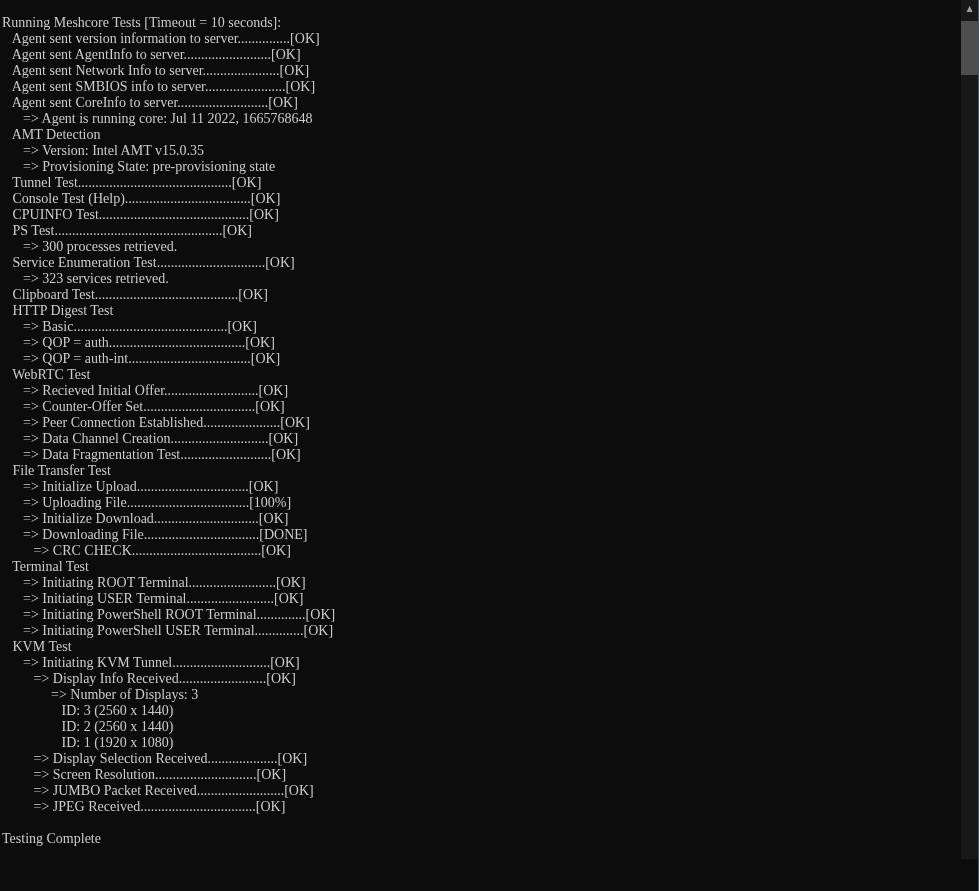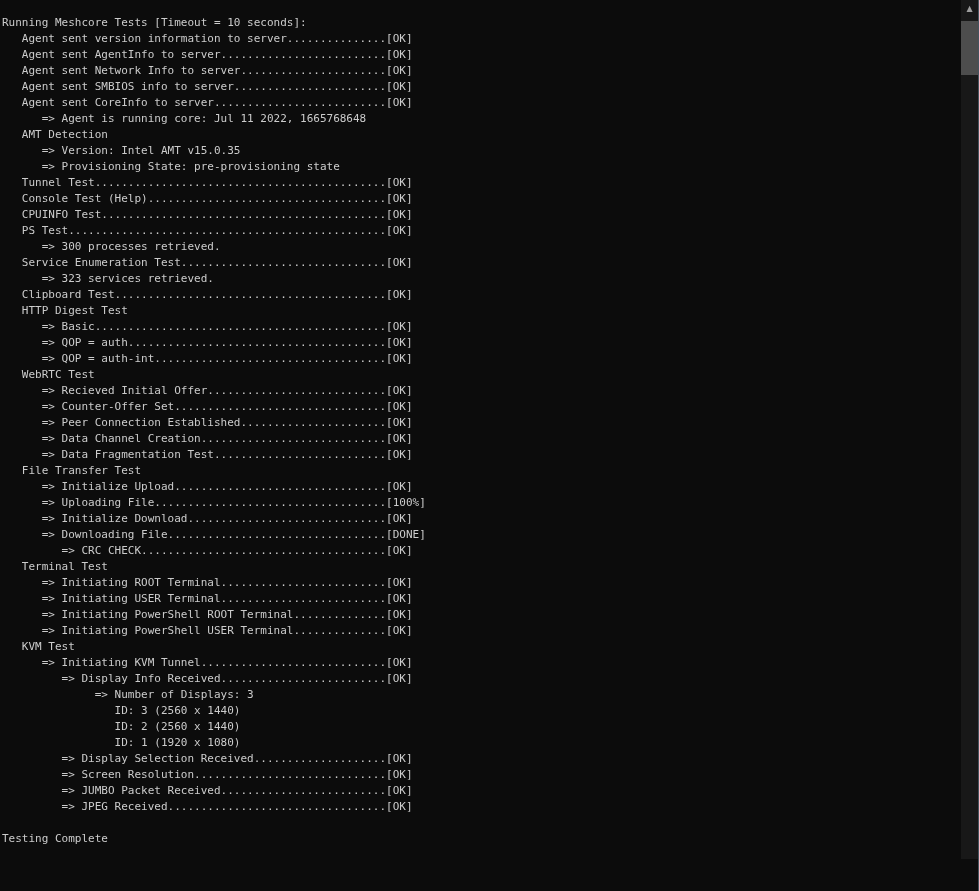--- a/index.html
+++ b/index.html
@@ -70,24 +70,25 @@
     background: #ffffff;
   }
   .glyph-x::before { transform: rotate(45deg); }
   .glyph-x::after { transform: rotate(-45deg); }
   
   .body { position: relative; height: 859px; }
   .console {
     position: absolute;
     left: 2px; top: 15px; right: 18px; bottom: 0;
     color: #cccccc;
-    font-size: 11px;
+    font-size: 14px;
     line-height: 16px;
     white-space: pre;
     overflow: hidden;
+    font-family: Liberation Serif, serif;
   }
   .line { min-height: 16px; }
   
   .scrollbar {
     position: absolute;
     top: 0; right: 0;
     width: 17px; height: 859px;
     background: #181818;
   }
   .sb-up {

